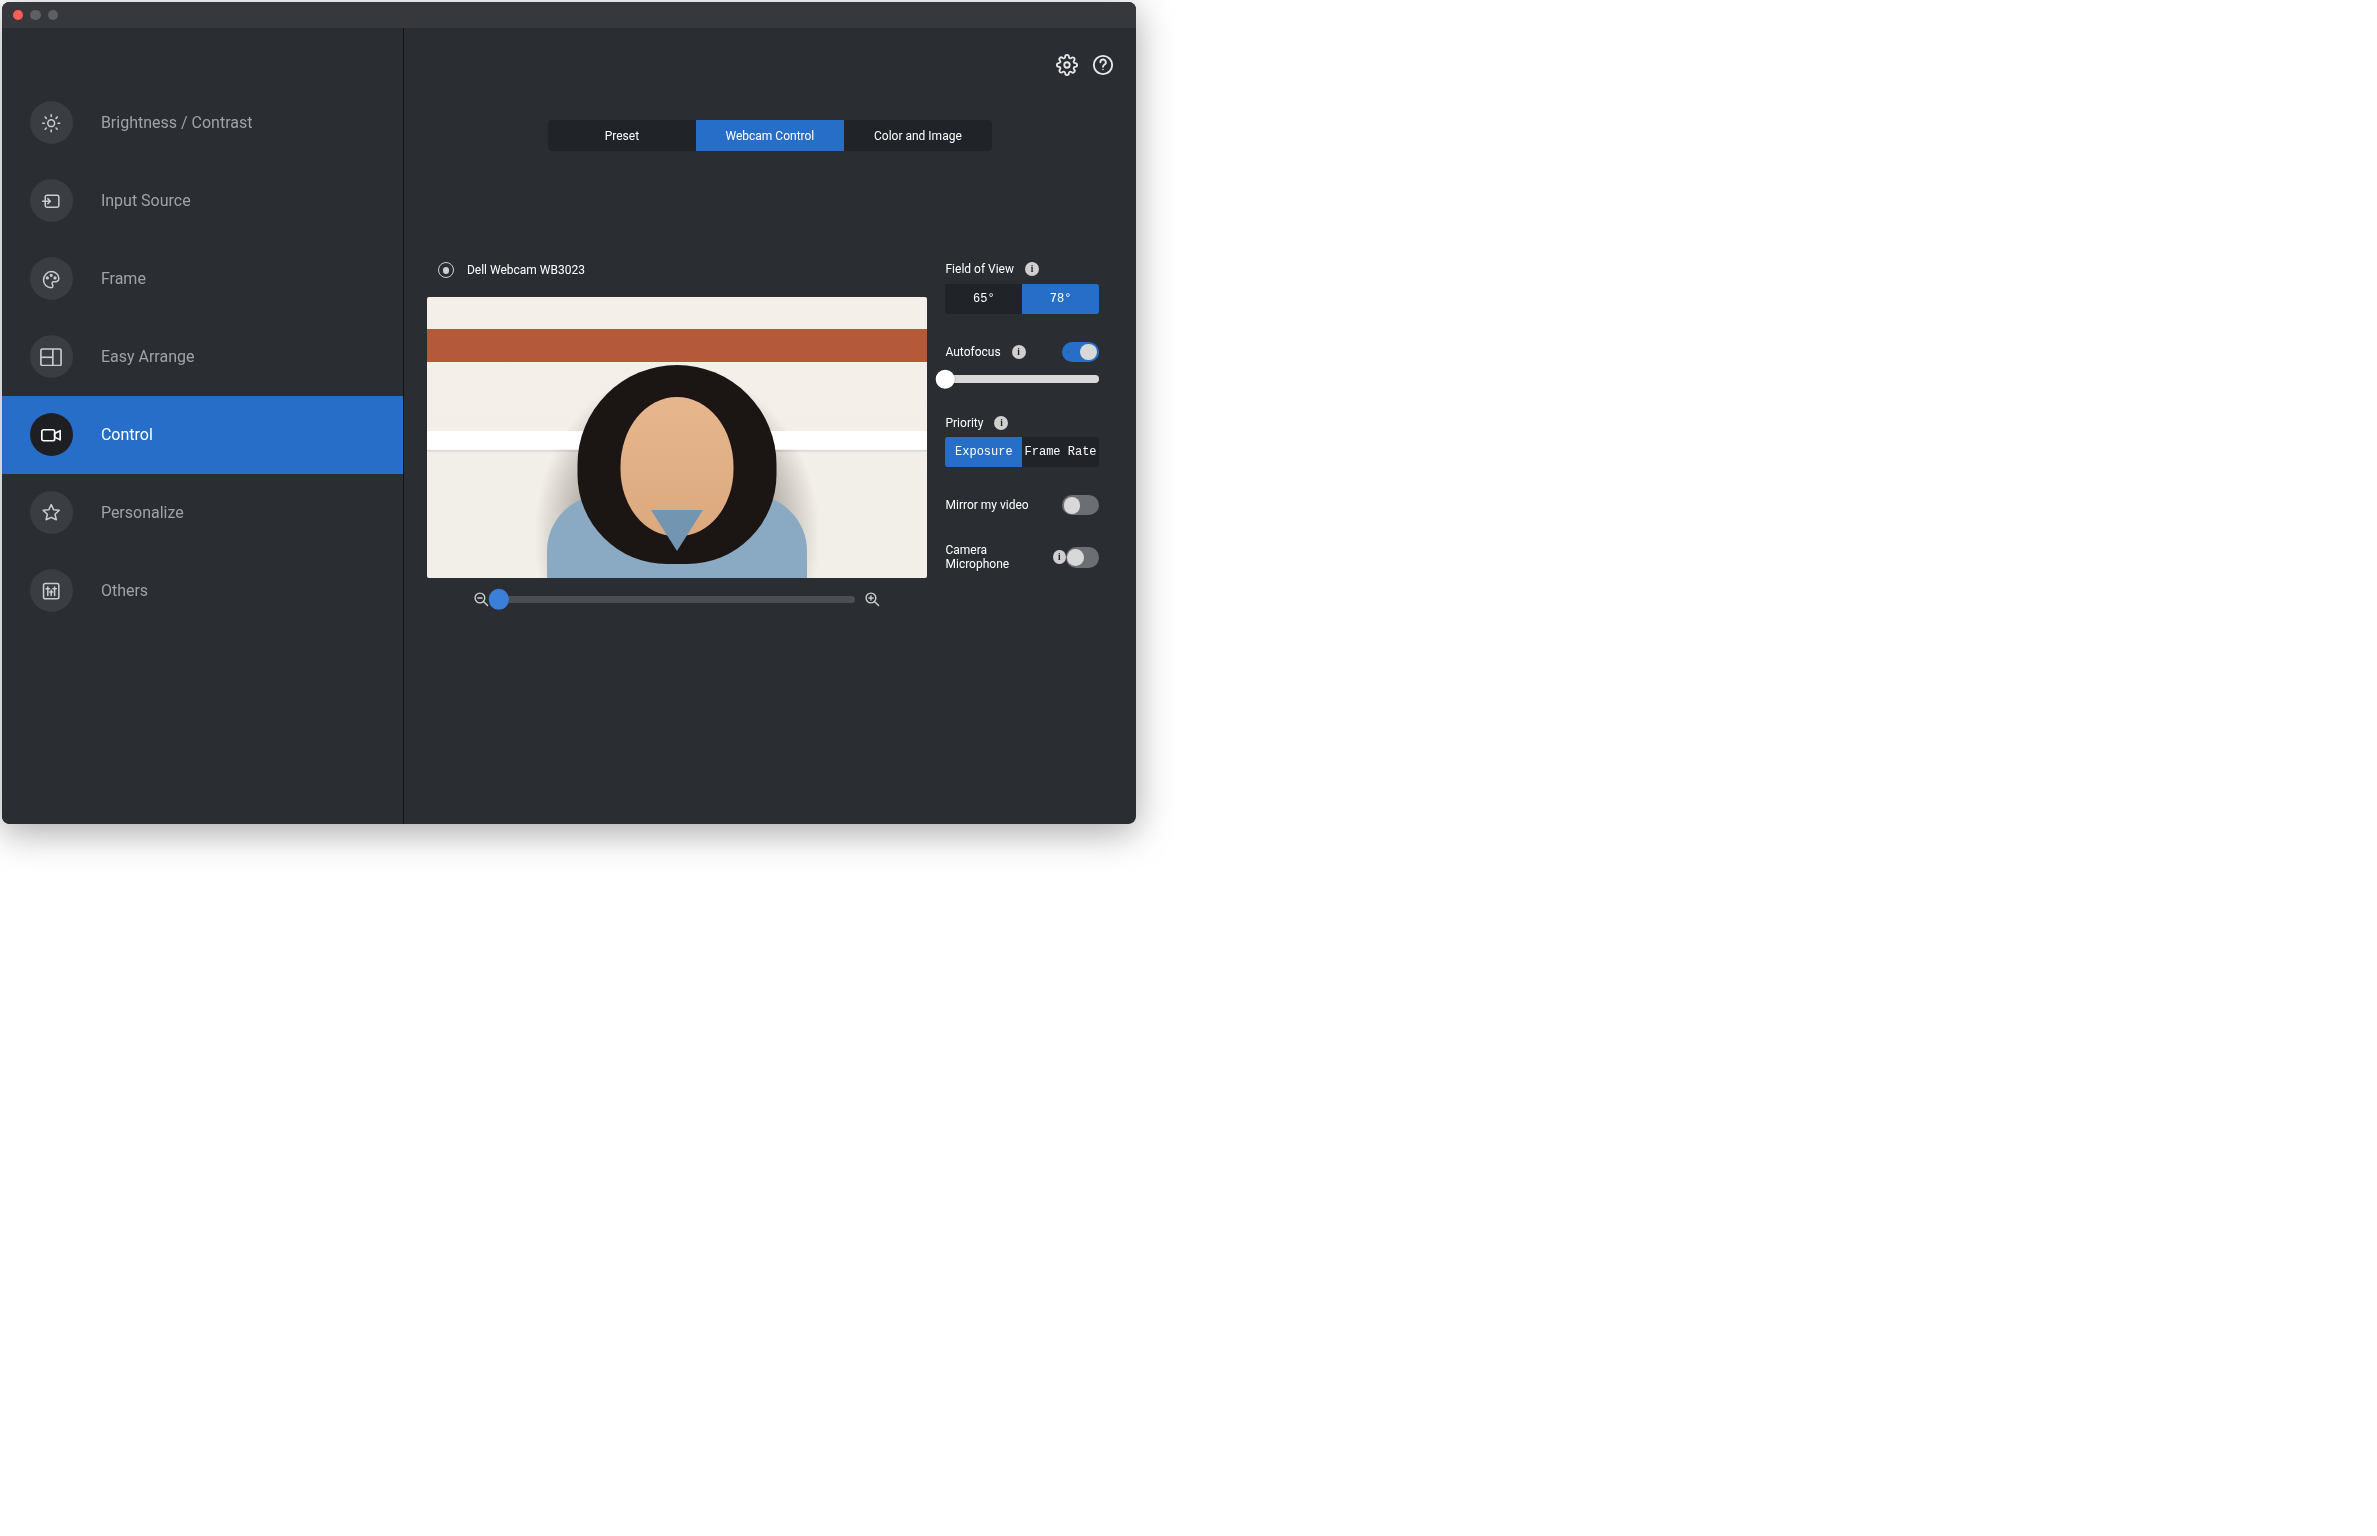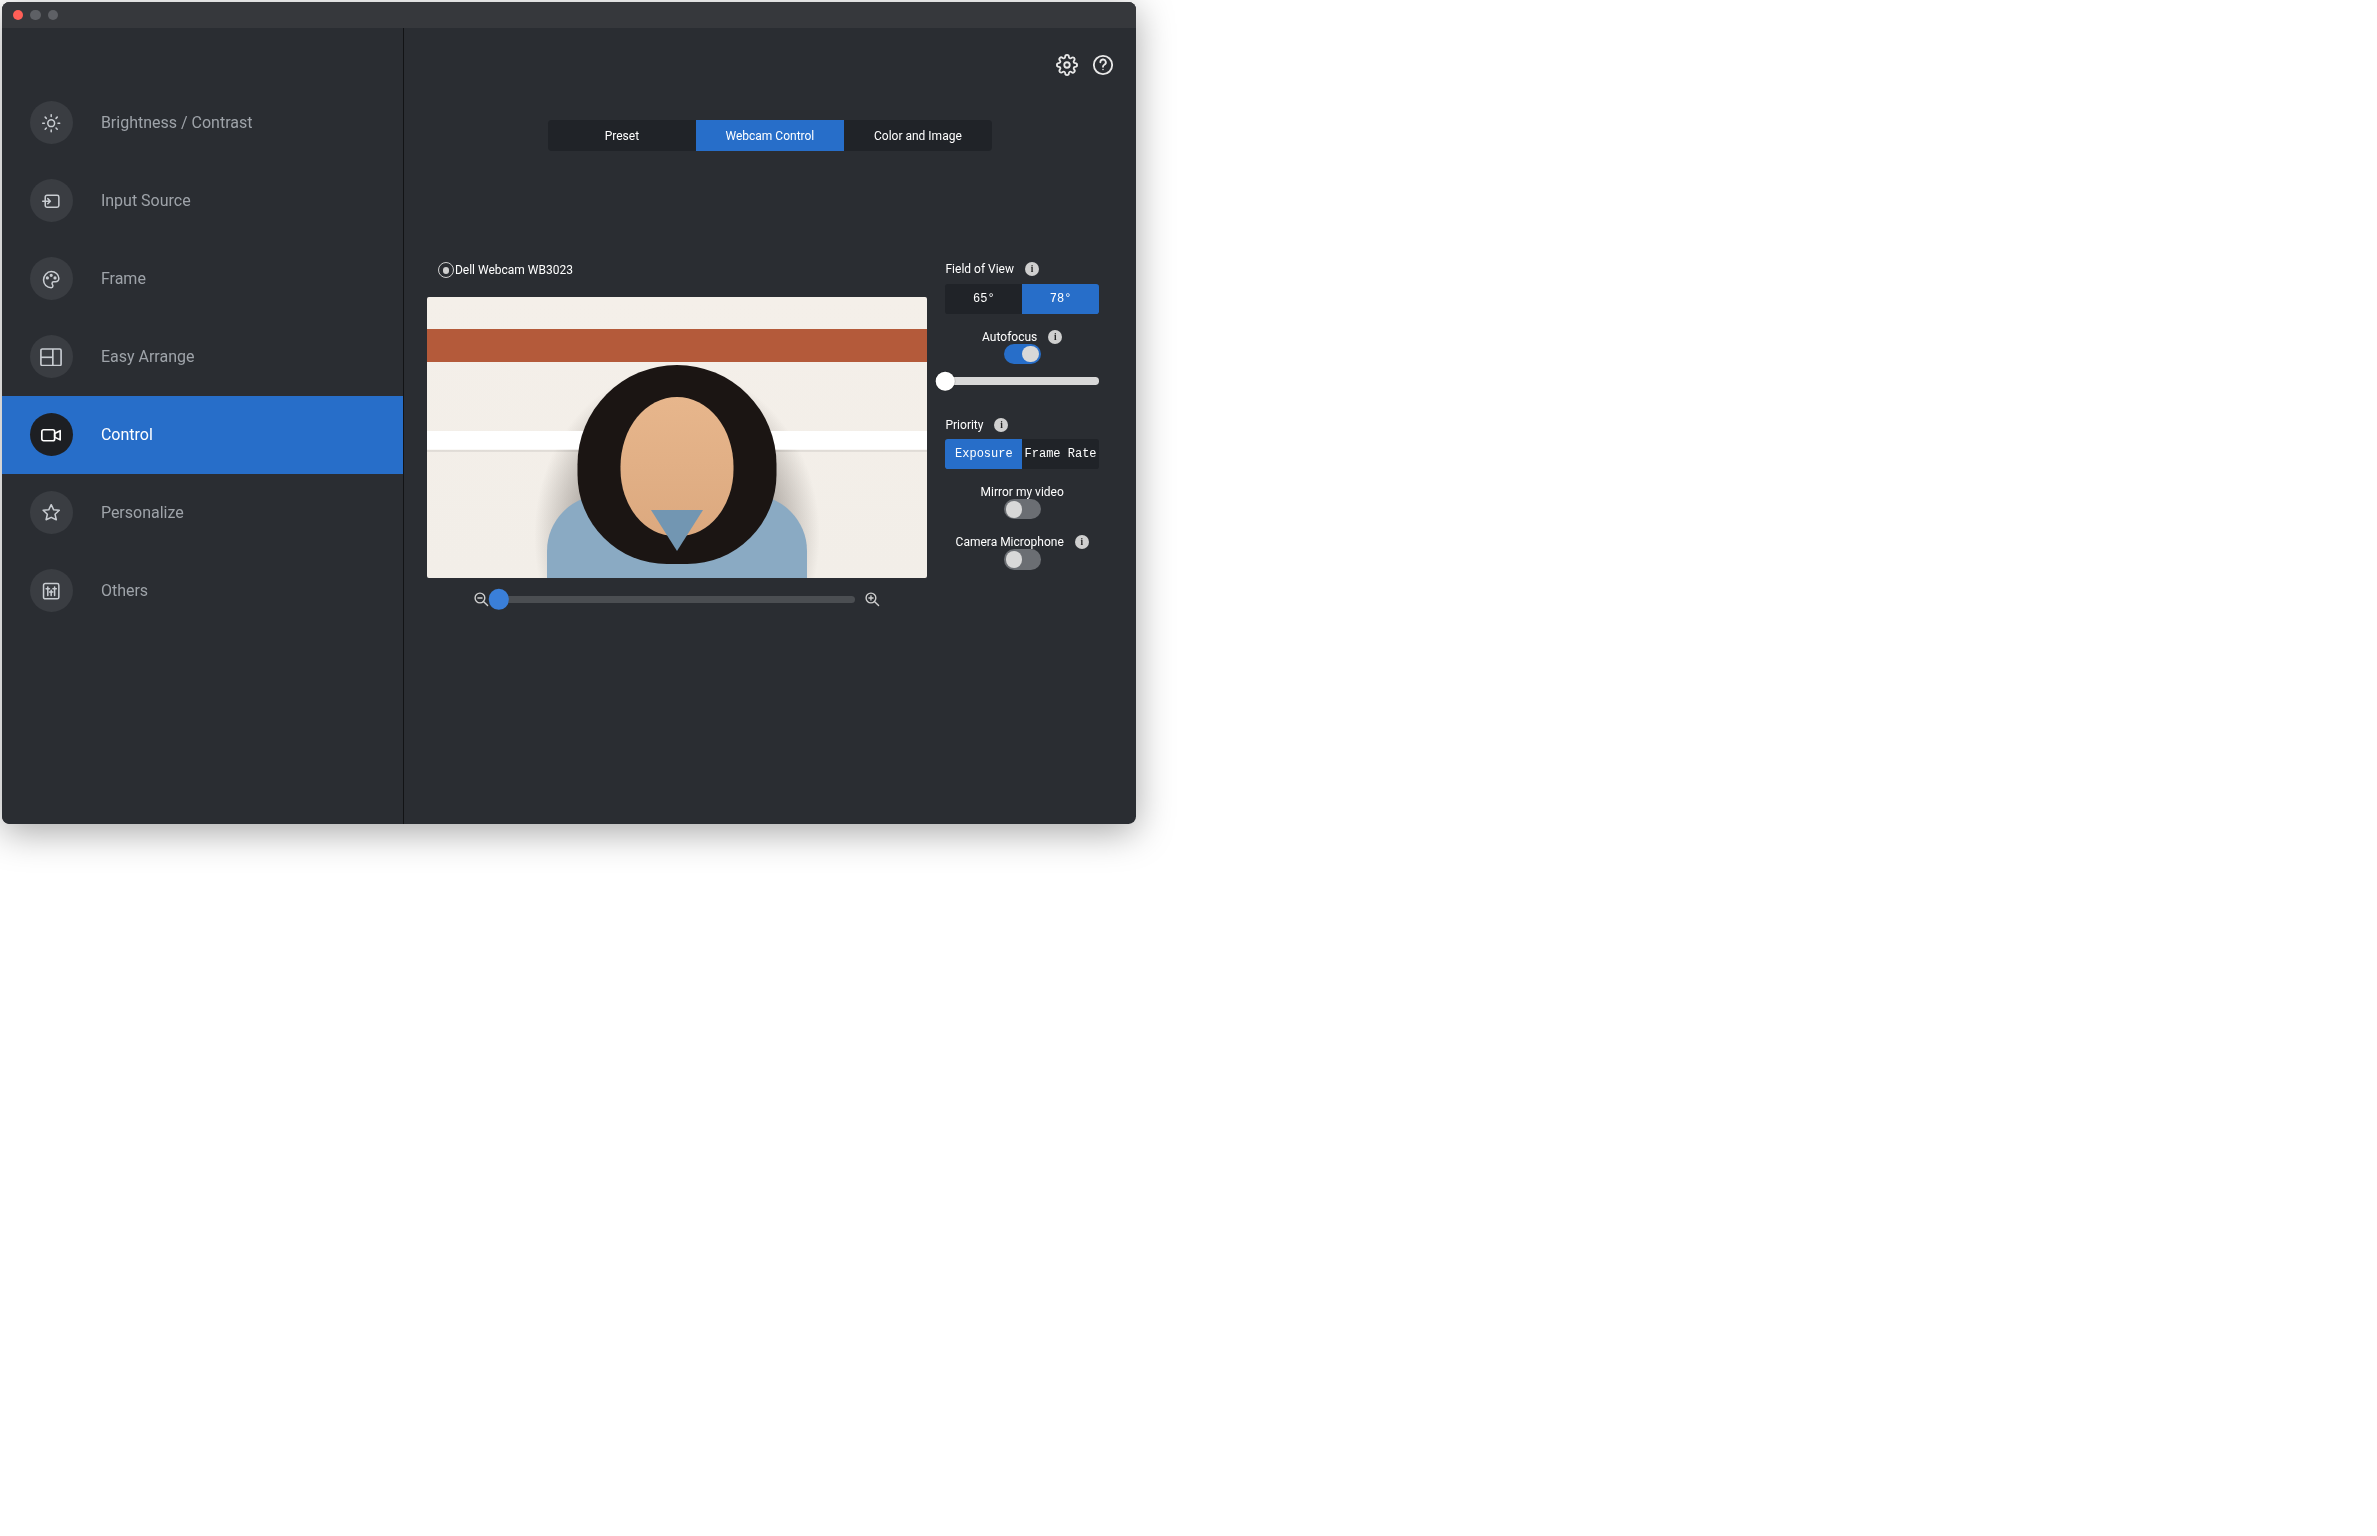--- a/index.html
+++ b/index.html
@@ -120,21 +120,21 @@
   .tab.active{background:var(--accent);}
 
   .content{
     flex:1;
     display:flex;
     padding:111px 37px 18.6px 23px;
     gap:18.6px;
   }
   .preview-col{flex-shrink:0;}
   .cam-label{
-    display:flex;align-items:center;gap:1px;
+    display:flex;align-items:center;gap:13px;
     font-size:12px;margin-bottom:7.4px;margin-left:11px;
   }
   .cam-dot{
     width:14px;height:14px;border-radius:50%;border:1.9px solid #cfcfcf;position:relative;display:inline-block;
   }
   .cam-dot::after{content:"";position:absolute;inset:3.7px;border-radius:50%;background:#cfcfcf;}
   .preview{
     width:500px;height:281px;
     border-radius:1.9px;
     overflow:hidden;
@@ -196,21 +196,21 @@
     width:14px;height:14px;border-radius:50%;background:#cfcfcf;color:#222;display:inline-flex;align-items:center;justify-content:center;font-size:9.3px;font-weight:700;font-family:Georgia,serif;
   }
   .seg{
     display:flex;background:var(--seg-bg);border-radius:2.8px;overflow:hidden;
   }
   .seg .opt{
     flex:1;height:30px;display:flex;align-items:center;justify-content:center;cursor:pointer;font-size:12px;font-family:Liberation Mono, monospace;
   }
   .seg .opt.active{background:var(--accent);}
 
-  .row{display:flex;align-items:center;justify-content:space-between;margin-top:16px;flex-direction:column;}
+  .row{display:flex;align-items:center;justify-content:space-between;margin-top:28px;}
   .ctrl-label.inline{margin-bottom:0;}
   .toggle{
     width:37px;height:20.4px;border-radius:10.2px;background:var(--toggle-off);position:relative;cursor:pointer;transition:background .15s;
   }
   .toggle::after{
     content:"";position:absolute;top:1.9px;left:1.9px;width:16.7px;height:16.7px;border-radius:50%;background:#d8d8d8;transition:left .15s;
   }
   .toggle.on{background:var(--accent);}
   .toggle.on::after{left:18.6px;}
 

